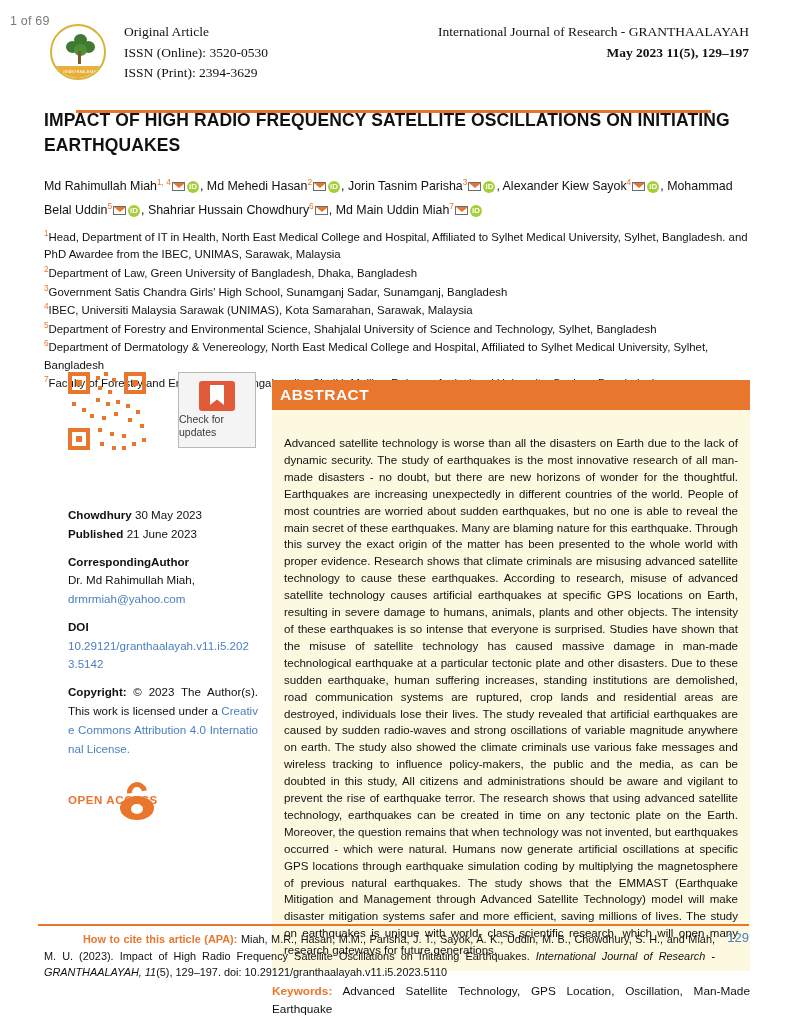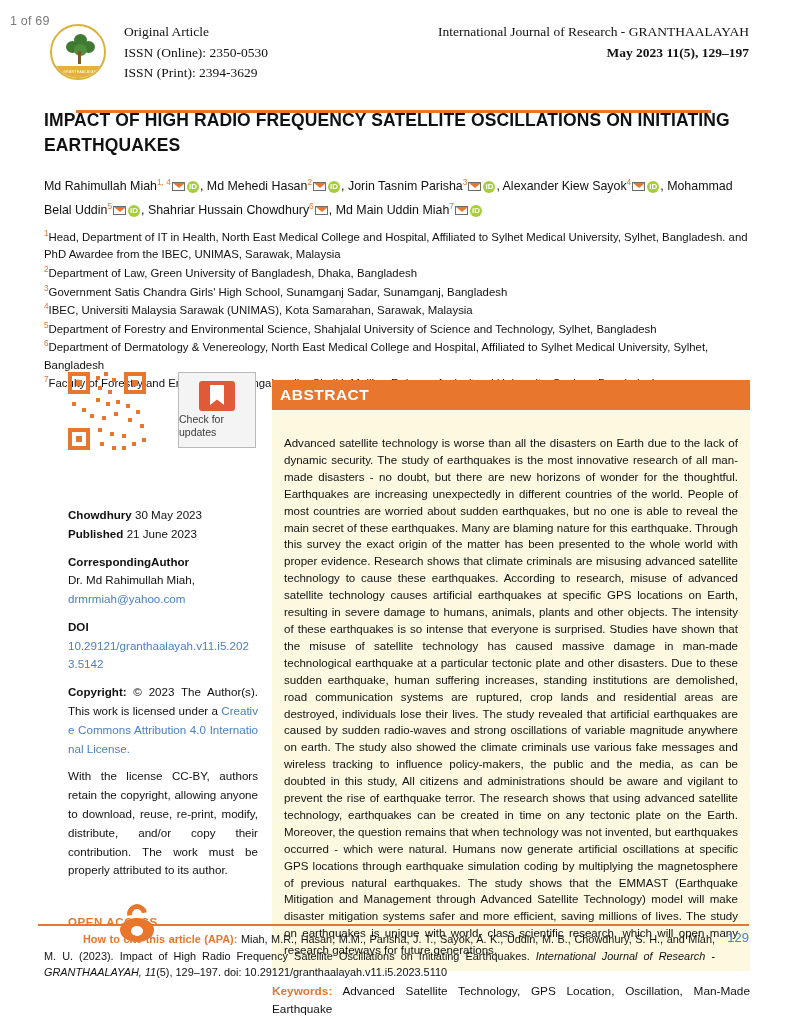--- a/index.html
+++ b/index.html
@@ -404,21 +404,21 @@
           <div class="crown" style="left:11px; top:11px; background:#4f8f3a;"></div>
           <div class="trunk"></div>
         </div>
         <div class="logo-band">
           <div class="logo-band-text">GRANTHAALAYAH</div>
         </div>
       </div>
     </div>
     <div class="header-left">
       <div>Original Article</div>
-      <div>ISSN (Online): 2350-0530</div>
+      <div>ISSN (Online): 3520-0530</div>
       <div>ISSN (Print): 2394-3629</div>
     </div>
     <div class="header-right">
       <div>International Journal of Research - GRANTHAALAYAH</div>
       <div class="bold">May 2023 11(5), 129–197</div>
     </div>
     <div class="header-rule"></div>
   </div>
 
   <div class="title">IMPACT OF HIGH RADIO FREQUENCY SATELLITE OSCILLATIONS ON INITIATING EARTHQUAKES</div>
@@ -500,21 +500,20 @@
 
       <div class="meta-block">
         <div><b>DOI</b></div>
         <div><a class="link" href="#">10.29121/granthaalayah.v11.i5.2023.5142</a></div>
       </div>
 
       <div class="meta-block meta-just">
         <b>Copyright:</b><span> © 2023 The Author(s). This work is licensed under a </span><a class="link" href="#">Creative Commons Attribution 4.0 International License.</a>
       </div>
 
-      <div class="meta-just">With the license CC-BY, authors retain the copyright, allowing anyone to download, reuse, re-print, modify, distribute, and/or copy their contribution. The work must be properly attributed to its author.</div>
     </div>
 
     <div class="oa">
       <div class="oa-text">OPEN      ACCESS</div>
       <div class="oa-lock">
         <div class="shackle"></div>
         <div class="body"></div>
         <div class="hole"></div>
       </div>
     </div>

